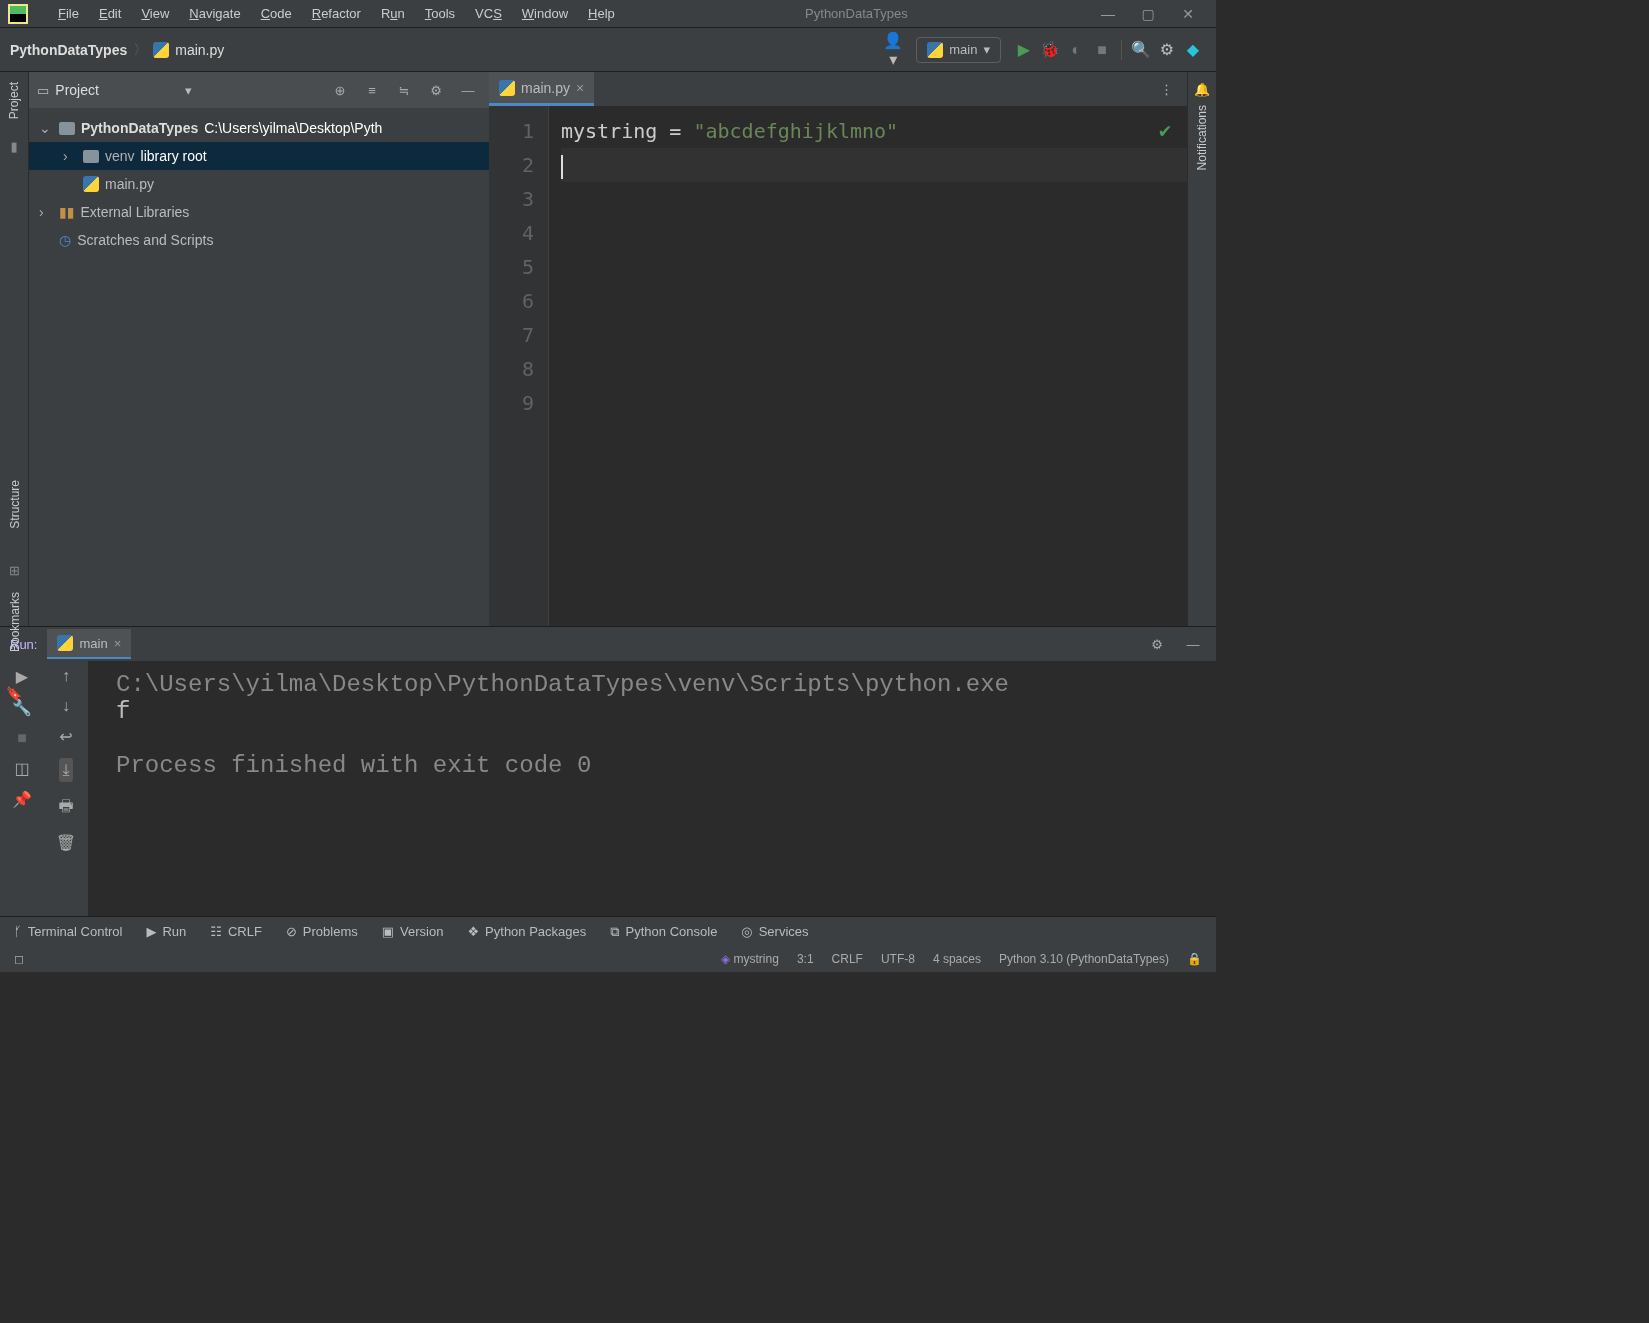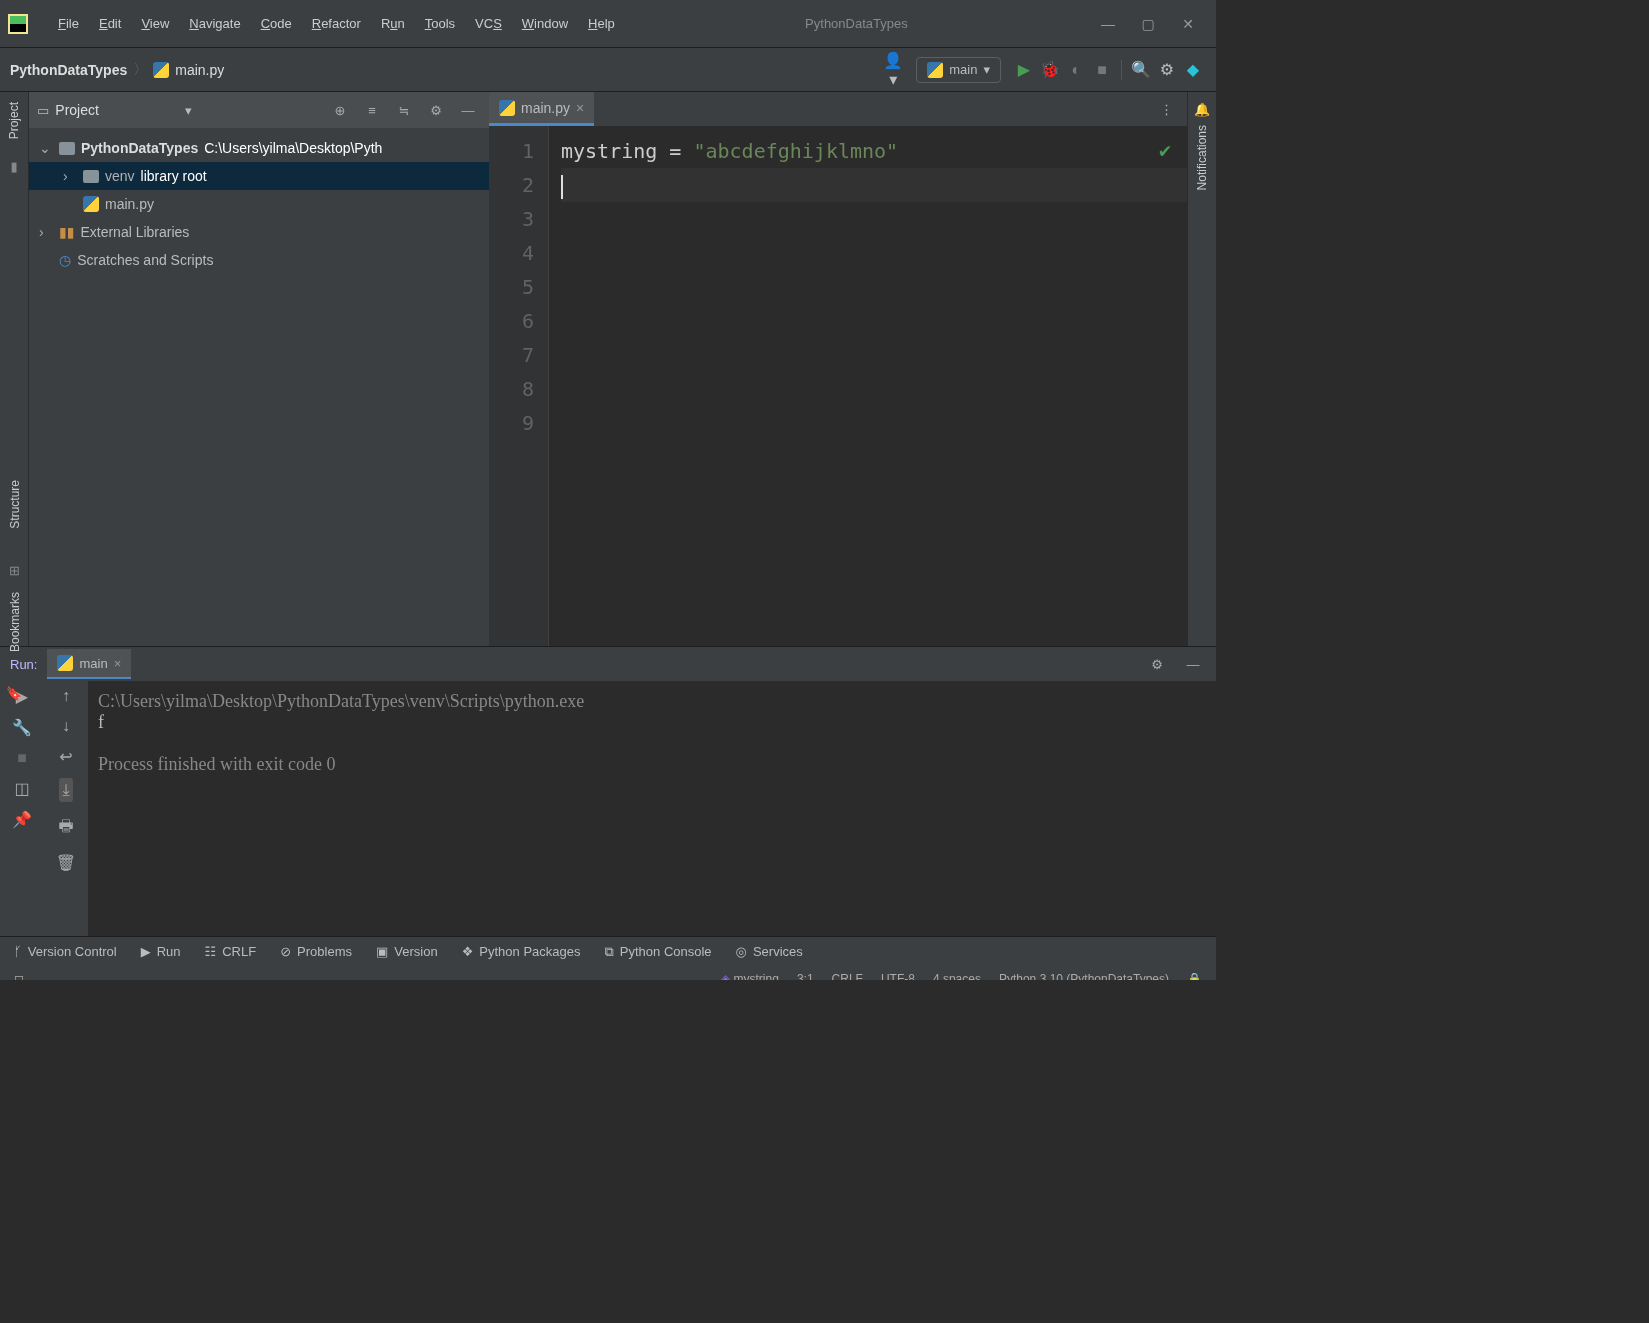--- a/index.html
+++ b/index.html
@@ -6,21 +6,21 @@
 body {
   font-family: "Segoe UI", Arial, sans-serif;
   background: #2b2b2b;
   color: #bbbbbb;
   width: 1216px;
   height: 980px;
   overflow: hidden;
   font-size: 13px;
 }
 .titlebar {
-  height: 48px;
+  height: 28px;
   background: #3c3f41;
   display: flex;
   align-items: center;
   padding: 0 8px;
   border-bottom: 1px solid #1e1e1e;
 }
 .app-icon {
   width: 20px; height: 20px;
   border: 2px solid #f0e68c;
   background: linear-gradient(#4dbb5f 50%, #000 50%);
@@ -203,23 +203,23 @@
   align-items: center;
   gap: 6px;
   border-bottom: 2px solid #4a88c7;
 }
 .run-body { flex: 1; display: flex; }
 .run-left-tools { width: 44px; background: #3c3f41; display: flex; flex-direction: column; align-items: center; padding-top: 6px; gap: 12px; }
 .run-left-tools2 { width: 44px; background: #3c3f41; display: flex; flex-direction: column; align-items: center; padding-top: 6px; gap: 12px; }
 .tool-btn { cursor: pointer; color: #aaa; font-size: 16px; }
 .run-output {
   flex: 1;
-  font-family: Liberation Serif, serif;
-  font-size: 18px;
-  padding: 10px 10px;
+  font-family: Liberation Mono, monospace;
+  font-size: 24px;
+  padding: 10px 28px;
   color: #888;
   white-space: pre;
   overflow: hidden;
 }
 .run-output .out { color: #bbbbbb; }
 
 .bottom-bar {
   height: 30px;
   background: #3c3f41;
   display: flex;
@@ -423,21 +423,21 @@
     <div class="run-output"><span>C:\Users\yilma\Desktop\PythonDataTypes\venv\Scripts\python.exe </span>
 <span class="out">f</span>
 
 <span>Process finished with exit code 0</span></div>
   </div>
 </div>
 
 <div class="bottom-bar">
   <div class="bb-item">
       <span>ᚶ</span>
-      <span>Version Control</span>
+      <span>Terminal Control</span>
     </div>
   <div class="bb-item">
       <span>▶</span>
       <span>Run</span>
     </div>
   <div class="bb-item">
       <span>☷</span>
       <span>CRLF</span>
     </div>
   <div class="bb-item">

